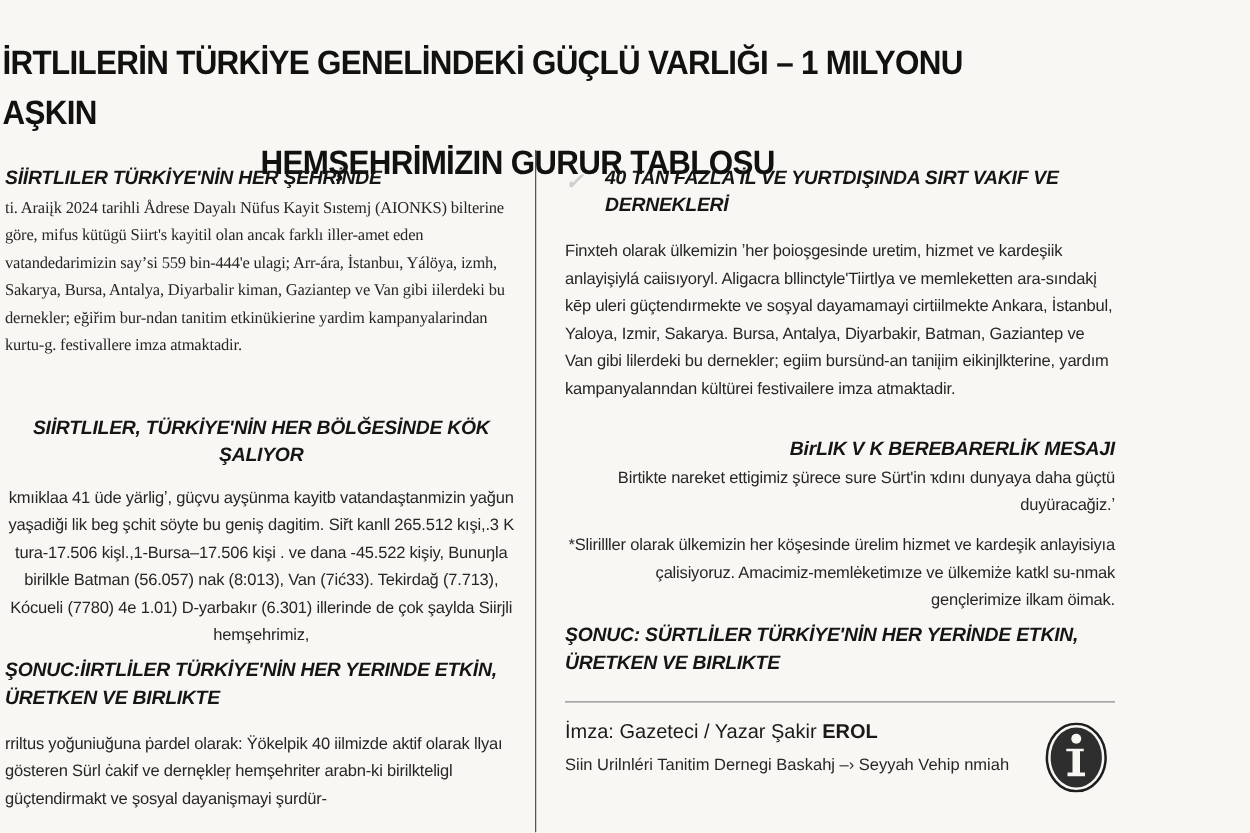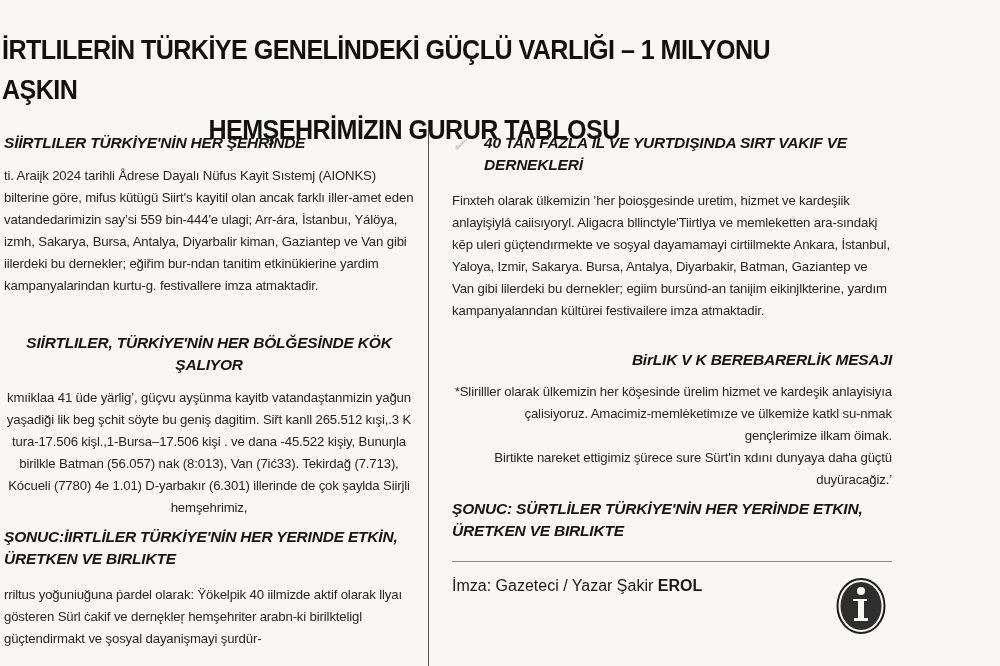--- a/index.html
+++ b/index.html
@@ -66,21 +66,21 @@
     p {
       margin: 0;
       font-family: "Liberation Sans", sans-serif;
       font-size: 13.2px;
       line-height: 22px;
       color: #262626;
       letter-spacing: -0.15px;
     }
     .sec { position: absolute; left: 0; width: 100%; }
     .l-s1 { top: 8px; }
-    .l-s1 p { margin-top: 11px; }
+    .l-s1 p { margin-top: 1px; font-family: Liberation Serif, serif; }
     .l-s2 { top: 208px; text-align: center; }
     .l-s2 p { margin-top: 11px; }
     .l-s3 { top: 402px; }
     .l-s3 p { margin-top: 14px; }
 
     .r-s1 { top: 8px; }
     .r-s1 h2 { padding-left: 32px; position: relative; }
     .r-s1 p { margin-top: 14px; }
     .ghost-icon {
       position: absolute;
@@ -157,32 +157,33 @@
 <div class="col col-right">
   <div class="sec r-s1">
     <h2>
       <span class="ghost-icon">✓</span>
       <span>40 TAN FAZLA İL VE YURTDIŞINDA SIRT VAKIF VE DERNEKLERİ</span>
     </h2>
     <p>Finxteh olarak ülkemizin ʼher þoioşgesinde uretim, hizmet ve kardeşiik anlayişiylá caiisıyoryl. Aligacra bllinctyle'Tiirtlya ve memleketten ara-sındakį kēp uleri güçtendırmekte ve soşyal dayamamayi cirtiilmekte Ankara, İstanbul, Yaloya, Izmir, Sakarya. Bursa, Antalya, Diyarbakir, Batman,  Gaziantep ve Van gibi lilerdeki bu dernekler; egiim bursünd-an taniįim eikinjlkterine, yardım kampanyalanndan kültürei festivailere imza atmaktadir.</p>
   </div>
   <div class="sec r-s2">
     <h2>BirLIK V K BEREBARERLİK MESAJI</h2>
+    <p style="margin-top:0">Birtikte nareket ettigimiz şürece sure Sürt'in ҡdını dunyaya daha güçtü duyüracağiz.ʼ</p>
     <p>*Slirilller olarak ülkemizin her köşesinde ürelim  hizmet ve kardeşik anlayisiyıa çalisiyoruz. Amacimiz-memlėketimıze ve ülkemiże katkl su-nmak gençlerimize ilkam öimak.</p>
-    <p style="margin-top:0">Birtikte nareket ettigimiz şürece sure Sürt'in ҡdını dunyaya daha güçtü duyüracağiz.ʼ</p>
   </div>
   <div class="sec r-s3">
     <h2>ŞONUC: SÜRTLİLER TÜRKİYE'NİN HER YERİNDE ETKIN, ÜRETKEN VE BIRLIKTE</h2>
   </div>
 </div>
 
 <div class="sign-rule"></div>
 
 <div class="signature">
   <div class="sign-name"><span>İmza: Gazeteci / Yazar Şakir </span><b>EROL</b></div>
+  <div class="sign-line">Siin Urilnléri Tanitim Dernegi Baskahj –› Seyyah Vehip nmiah</div>
 </div>
 
 <div class="info-icon">
   <svg width="50" height="56" viewBox="0 0 50 56">
     <ellipse cx="25" cy="28" rx="23.5" ry="27" fill="#f8f7f3" stroke="#1e1e1e" stroke-width="2"></ellipse>
     <ellipse cx="25" cy="28" rx="20.5" ry="24" fill="#2e2e2e"></ellipse>
     <circle cx="25" cy="13" r="4" fill="#f8f7f3"></circle>
     <path d="M17 21 H31 V23 H28 V40 H32 V43 H18 V40 H22 V23 H17 Z" fill="#f8f7f3"></path>
   </svg>
 </div>

